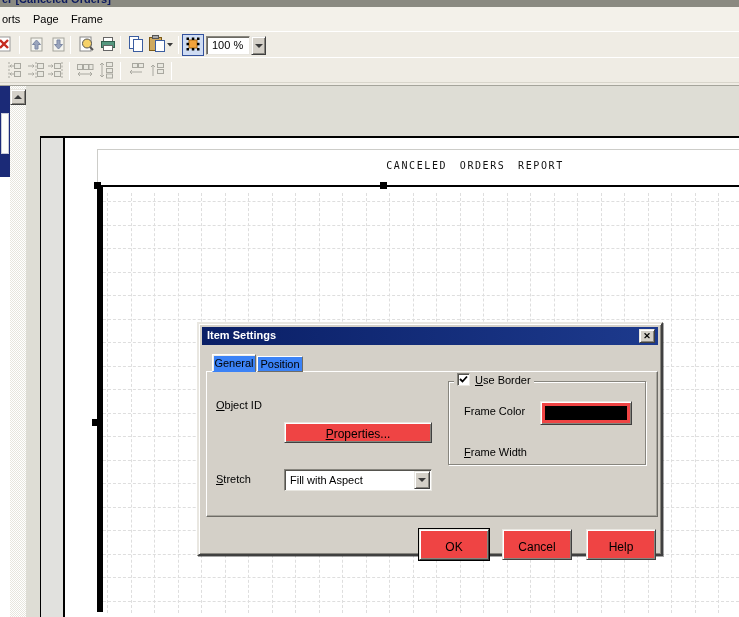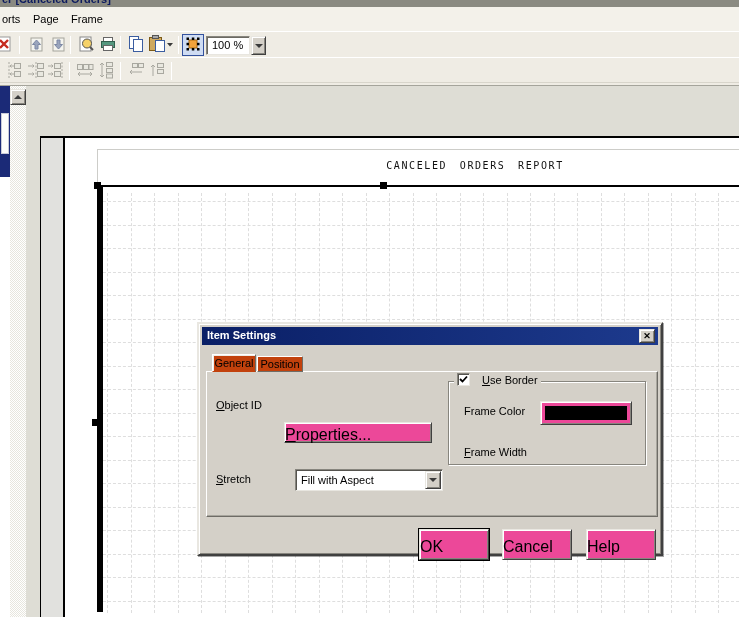--- a/index.html
+++ b/index.html
@@ -75,46 +75,46 @@
             background:#d4d0c8; border:2px solid;
             border-color:#e9e7e1 #404040 #404040 #e9e7e1;
             box-shadow:inset 1px 1px 0 #ffffff, inset -1px -1px 0 #87857e, 1px 1px 0 rgba(0,0,0,.35);
             z-index:10; }
   .dlg-title { position:absolute; left:3px; top:3px; right:3px; height:18px;
                background:linear-gradient(90deg,#0a1f66,#1d3a8d); color:#fff;
                font-weight:bold; padding:2px 0 0 5px; }
   .dlg-close { position:absolute; right:3px; top:2px; width:16px; height:14px;
                display:flex; align-items:center; justify-content:center;
                font-size:9px; font-weight:bold; color:#000; }
-  .tab { position:absolute; background:#c2410c; border:1px solid;
+  .tab { position:absolute; background:#3b82f6; border:1px solid;
          border-color:#ffffff #6e6c66 transparent #ffffff; text-align:center; z-index:2; }
   .tab-active { left:13px; top:30px; width:44px; height:18px; padding-top:2px;
                 box-shadow:inset 1px 1px 0 #efede8; }
   .tab-inactive { left:58px; top:32px; width:46px; height:16px; padding-top:1px;
                   border-bottom:1px solid #6e6c66; }
   .tab-panel { position:absolute; left:7px; top:47px; width:452px; height:146px;
                border:1px solid; border-color:#ffffff #6e6c66 #6e6c66 #ffffff;
                box-shadow:inset -1px -1px 0 #a7a59d; }
   .lbl { position:absolute; white-space:nowrap; }
   .u { text-decoration:underline; }
   .field-ro { position:absolute; left:77px; top:21px; width:148px; height:22px;
               background:#d4d0c8; padding:4px 0 0 5px; }
-  .btn { background:#ec4899; border:1px solid;
+  .btn { background:#ef4444; border:1px solid;
          border-color:#e9e7e1 #404040 #404040 #e9e7e1;
          box-shadow:inset 1px 1px 0 #ffffff, inset -1px -1px 0 #87857e;
-         text-align:left; font-size:16px; font-family:"Liberation Sans",sans-serif; }
+         text-align:center; font-size:12px; font-family:"Liberation Sans",sans-serif; }
   .props-btn { position:absolute; left:77px; top:50px; width:148px; height:21px; padding-top:3px; }
   .combo { position:absolute; left:77px; top:97px; width:148px; height:22px; background:#fff;
-           padding:4px 0 0 5px;margin-left:11px; }
+           padding:4px 0 0 5px; }
   .combo-btn { position:absolute; right:1px; top:1px; width:16px; height:18px;
                display:flex; align-items:center; justify-content:center; }
   .groupbox { position:absolute; left:241px; top:9px; width:198px; height:84px;
               border:1px solid #87857e; box-shadow:1px 1px 0 #ffffff, inset 1px 1px 0 #ffffff; }
   .grp-head { position:absolute; left:247px; top:1px; background:#d4d0c8; padding:0 3px;
-              display:flex; align-items:center; gap:12px; z-index:2; }
+              display:flex; align-items:center; gap:5px; z-index:2; }
   .checkbox { width:13px; height:13px; background:#fff; position:relative; }
   .swatch-btn { position:absolute; left:91px; top:19px; width:92px; height:24px; }
   .swatch-inner { position:absolute; left:4px; top:4px; right:4px; bottom:4px; background:#000; }
   .spin-field { position:absolute; left:91px; top:59px; width:92px; height:22px; background:#fff;
                 padding:3px 0 0 4px; }
   .spin-btns { position:absolute; right:1px; top:1px; width:14px; height:18px; }
   .spin-b { position:absolute; left:0; width:14px; height:9px; display:flex;
             align-items:center; justify-content:center; }
   .tri-up-xs { width:0;height:0;border-left:3px solid transparent;border-right:3px solid transparent;
                border-bottom:3px solid #3a3a3a; }

